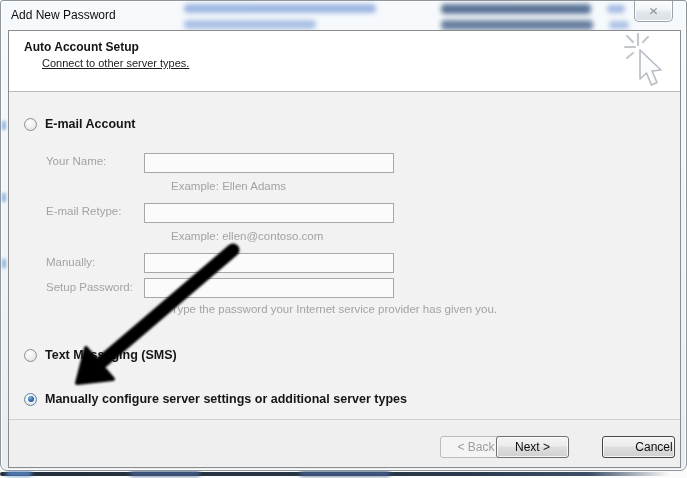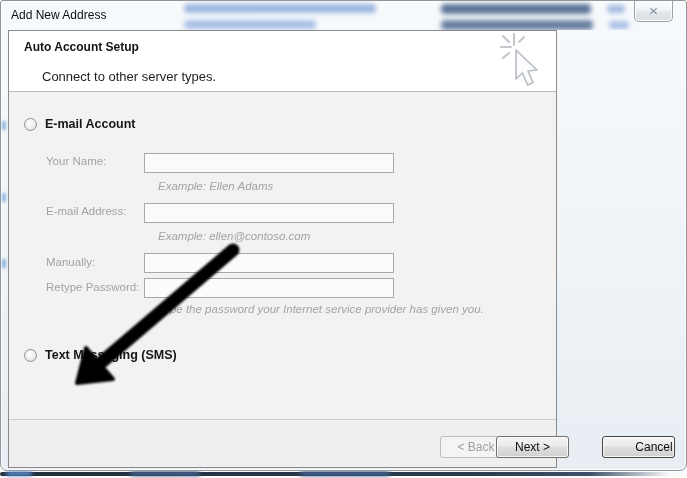--- a/index.html
+++ b/index.html
@@ -26,43 +26,43 @@
   .close-btn{position:absolute;left:633px;top:0;width:39px;height:21px;box-sizing:border-box;
        border:1px solid #9aa2aa;border-top:none;border-radius:0 0 5px 5px;
        background:linear-gradient(180deg,#fdfeff 0%,#f0f3f6 45%,#e2e7ec 55%,#d9e0e6 100%);
        box-shadow:inset 0 0 0 1px rgba(255,255,255,.9);
        display:flex;align-items:center;justify-content:center;cursor:default;}
   .close-x{font-size:12px;font-weight:700;color:#84909a;line-height:1;transform:scaleY(.9);}
 
   .edge-smudge{position:absolute;left:1px;width:4px;height:9px;background:#79a7d8;filter:blur(1.5px);opacity:.8;}
 
   
-  .frame{position:absolute;left:7px;top:29px;width:549px;height:438px;box-sizing:border-box;
+  .frame{position:absolute;left:7px;top:29px;width:673px;height:438px;box-sizing:border-box;
        border:1px solid #8b8b8b;background:#f2f2f2;}
 
   .hdr{position:absolute;left:0;top:0;right:0;height:60px;background:#ffffff;border-bottom:1px solid #bcbcbc;}
   .hdr-title{position:absolute;left:15px;top:9px;font-size:12px;font-weight:700;color:#141414;}
-  .hdr-sub{position:absolute;left:33px;top:38px;font-size:13px;color:#1e1e1e;}
+  .hdr-sub{position:absolute;left:33px;top:26px;font-size:11px;color:#1e1e1e;text-decoration:underline;}
   .cursor-art{position:absolute;right:6px;top:2px;}
 
   .content{position:absolute;left:0;top:61px;right:0;bottom:47px;}
 
   .opt-row{position:absolute;left:15px;display:flex;align-items:center;gap:8px;cursor:default;justify-content:center;}
   .radio{width:13px;height:13px;border-radius:50%;box-sizing:border-box;border:1px solid #8f8f8f;
          background:radial-gradient(circle at 40% 35%,#ffffff 0%,#ececec 60%,#d5d5d5 100%);
          display:flex;align-items:center;justify-content:center;flex:0 0 auto;}
   .radio.sel{border-color:#5d82a5;}
   .radio.sel .dot{width:6px;height:6px;border-radius:50%;
          background:radial-gradient(circle at 35% 30%,#7fb2dd 0%,#2a66a8 60%,#17446e 100%);}
   .opt-label{font-size:12.5px;font-weight:700;color:#161616;white-space:nowrap;}
 
   .fld-label{position:absolute;left:37px;font-size:11.5px;color:#a3a3a3;white-space:nowrap;}
   .tb{position:absolute;left:135px;width:250px;height:20px;box-sizing:border-box;
       border:1px solid #a8a8a8;background:#fbfbfb;font-size:12px;padding:0 4px;color:#9a9a9a;}
-  .hint{position:absolute;left:149px;font-size:11.5px;color:#a3a3a3;white-space:nowrap;font-style:italic;}
+  .hint{position:absolute;left:162px;font-size:11.5px;color:#a3a3a3;white-space:nowrap;}
 
   .footer{position:absolute;left:0;right:0;bottom:0;height:47px;background:#efefef;border-top:1px solid #cfcfcf;}
   .btn{position:absolute;top:16px;height:22px;box-sizing:border-box;border-radius:3px;
        font-family:"Liberation Sans","DejaVu Sans",sans-serif;font-size:12px;color:#0e0e0e;
        border:1px solid #707070;
        background:linear-gradient(180deg,#f3f3f3 0%,#ececec 45%,#dedede 50%,#d0d0d0 100%);
        box-shadow:inset 0 0 0 1px rgba(255,255,255,.8);padding:0;}
   .btn.disabled{border-color:#bdbdbd;background:#f4f4f4;color:#9d9d9d;box-shadow:none;}
   .btn.default{border-color:#454545;}
   .btn-back{left:431px;width:72px;}
@@ -85,21 +85,21 @@
 
   <div class="win">
 
     <div class="titlebar">
       <div class="blob" style="left:183px;top:3px;width:192px;height:9px;background:#7e9fd8;opacity:.75;"></div>
       <div class="blob" style="left:440px;top:3px;width:150px;height:10px;background:#3f5c85;opacity:.85;"></div>
       <div class="blob" style="left:606px;top:4px;width:18px;height:8px;background:#7e9fd8;opacity:.7;"></div>
       <div class="blob" style="left:183px;top:19px;width:132px;height:9px;background:#89a7dc;opacity:.7;"></div>
       <div class="blob" style="left:440px;top:19px;width:152px;height:10px;background:#46618a;opacity:.8;"></div>
       <div class="blob" style="left:608px;top:20px;width:20px;height:8px;background:#89a7dc;opacity:.7;"></div>
-      <span class="win-title">Add New Address</span>
+      <span class="win-title">Add New Password</span>
     </div>
 
     <div class="close-btn">
       <span class="close-x">✕</span>
     </div>
 
     <div class="edge-smudge" style="top:120px;"></div>
     <div class="edge-smudge" style="top:192px;"></div>
     <div class="edge-smudge" style="top:258px;"></div>
 
@@ -126,39 +126,45 @@
           <span class="radio">
               <span class="dot"></span>
             </span>
           <span class="opt-label">E-mail Account</span>
         </div>
 
         <span class="fld-label" style="top:63px;">Your Name:</span>
         <input class="tb" style="top: 61px;" type="text" value="">
         <span class="hint" style="top:88px;">Example: Ellen Adams</span>
 
-        <span class="fld-label" style="top:113px;">E-mail Address:</span>
+        <span class="fld-label" style="top:113px;">E-mail Retype:</span>
         <input class="tb" style="top: 111px;" type="text" value="">
         <span class="hint" style="top:138px;">Example: ellen@contoso.com</span>
 
         <span class="fld-label" style="top:164px;">Manually:</span>
         <input class="tb" style="top: 161px;" type="text" value="">
 
-        <span class="fld-label" style="top:189px;">Retype Password:</span>
+        <span class="fld-label" style="top:189px;">Setup Password:</span>
         <input class="tb" style="top: 186px;" type="text" value="">
 
         <span class="hint" style="top:211px;">Type the password your Internet service provider has given you.</span>
 
         <div class="opt-row" style="top:256px;">
           <span class="radio">
               <span class="dot"></span>
             </span>
           <span class="opt-label">Text Messaging (SMS)</span>
         </div>
 
+        <div class="opt-row" style="top:300px;">
+          <span class="radio sel">
+              <span class="dot"></span>
+            </span>
+          <span class="opt-label">Manually configure server settings or additional server types</span>
+        </div>
 
       </div>
 
       <div class="footer">
         <button class="btn btn-back disabled">&lt; Back</button>
         <button class="btn btn-next">Next &gt;</button>
         <button class="btn btn-cancel default">Cancel</button>
       </div>
 
     </div>

